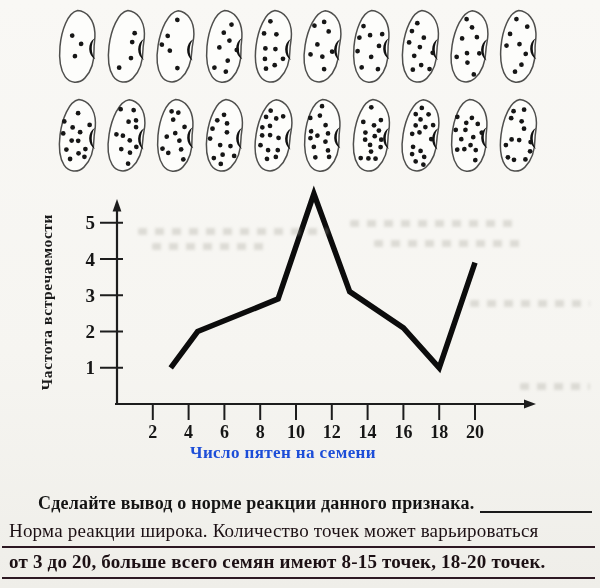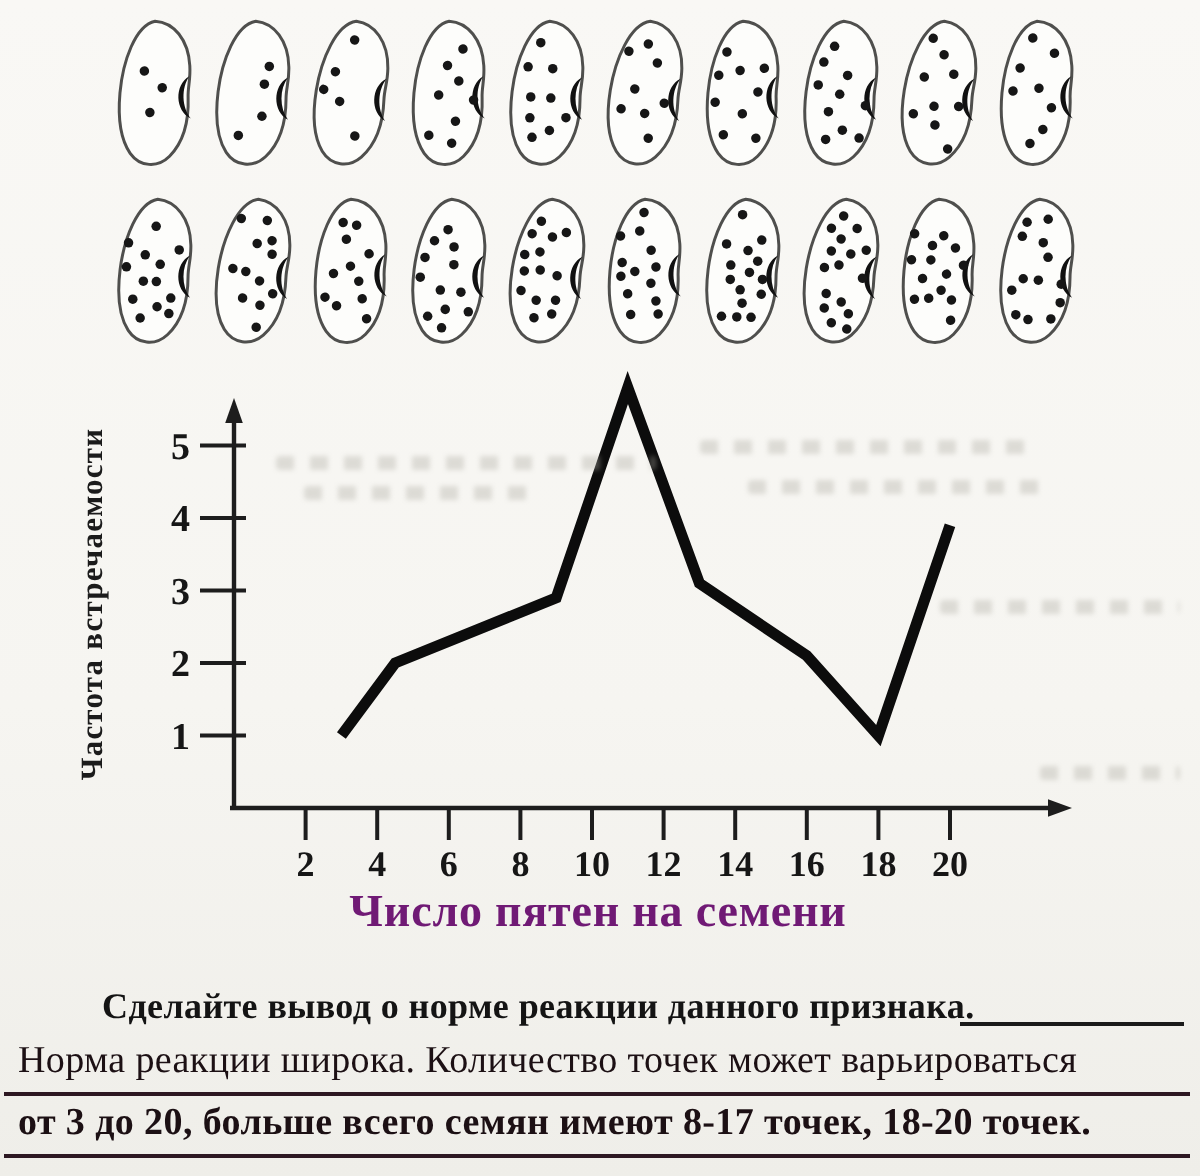--- a/index.html
+++ b/index.html
@@ -14,28 +14,28 @@
   .seed-row{display:flex;gap:5px;margin-bottom:9px;}
   .seed-row svg{display:block;}
   
   .chart-wrap{position:absolute;top:180px;left:0;width:600px;height:300px;}
   #chart-svg{position:absolute;top:0;left:0;}
   .ylabel{
     position:absolute;top:302px;left:47px;transform:translate(-50%,-50%) rotate(-90deg);
     white-space:nowrap;font-weight:bold;font-size:15.5px;letter-spacing:.6px;color:#1b1b1b;
   }
   .xlabel{
-    position:absolute;top:443px;left:16px;width:566px;text-align:center;
-    font-weight:bold;font-size:23px;letter-spacing:.4px;color:#701a75;
+    position:absolute;top:443px;left:0;width:566px;text-align:center;
+    font-weight:bold;font-size:17px;letter-spacing:.4px;color:#1d4ed8;
   }
   
   .ghost{position:absolute;height:7px;border-radius:2px;filter:blur(1.4px);opacity:.38;
     background:repeating-linear-gradient(90deg,#b2b0a7 0 9px,transparent 9px 17px);}
   
-  .prompt{position:absolute;top:493px;left:51px;font-weight:bold;font-size:18px;
+  .prompt{position:absolute;top:493px;left:38px;font-weight:bold;font-size:18px;
     letter-spacing:.2px;color:#141414;white-space:nowrap;}
   .blank-line{position:absolute;top:511px;left:480px;width:112px;height:2px;background:#1a1a1a;}
   .answer1{position:absolute;top:520px;left:9px;font-weight:normal;font-size:19px;
     letter-spacing:.2px;color:#1c1014;white-space:nowrap;}
   .rule1{position:absolute;top:546px;left:2px;width:593px;height:2.2px;background:#2d1822;}
   .answer2{position:absolute;top:551px;left:9px;font-weight:bold;font-size:19px;
     letter-spacing:.2px;color:#1c1014;white-space:nowrap;}
   .rule2{position:absolute;top:577px;left:2px;width:593px;height:2.2px;background:#2d1822;}
 </style>
 </head>
@@ -424,15 +424,15 @@
   <div class="ghost" style="left:470px;top:300px;width:120px;"></div>
   <div class="ghost" style="left:520px;top:383px;width:70px;"></div>
 
   <div class="ylabel">Частота встречаемости</div>
   <div class="xlabel">Число пятен на семени</div>
 
   <div class="prompt">Сделайте вывод о норме реакции данного признака.</div>
   <div class="blank-line"></div>
   <div class="answer1">Норма реакции широка. Количество точек может варьироваться</div>
   <div class="rule1"></div>
-  <div class="answer2">от 3 до 20, больше всего семян имеют 8-17 точек, 18-20 точек.</div>
+  <div class="answer2">от 3 до 20, больше всего семян имеют 8-15 точек, 18-20 точек.</div>
   <div class="rule2"></div>
 </div>
 
 </body></html>

